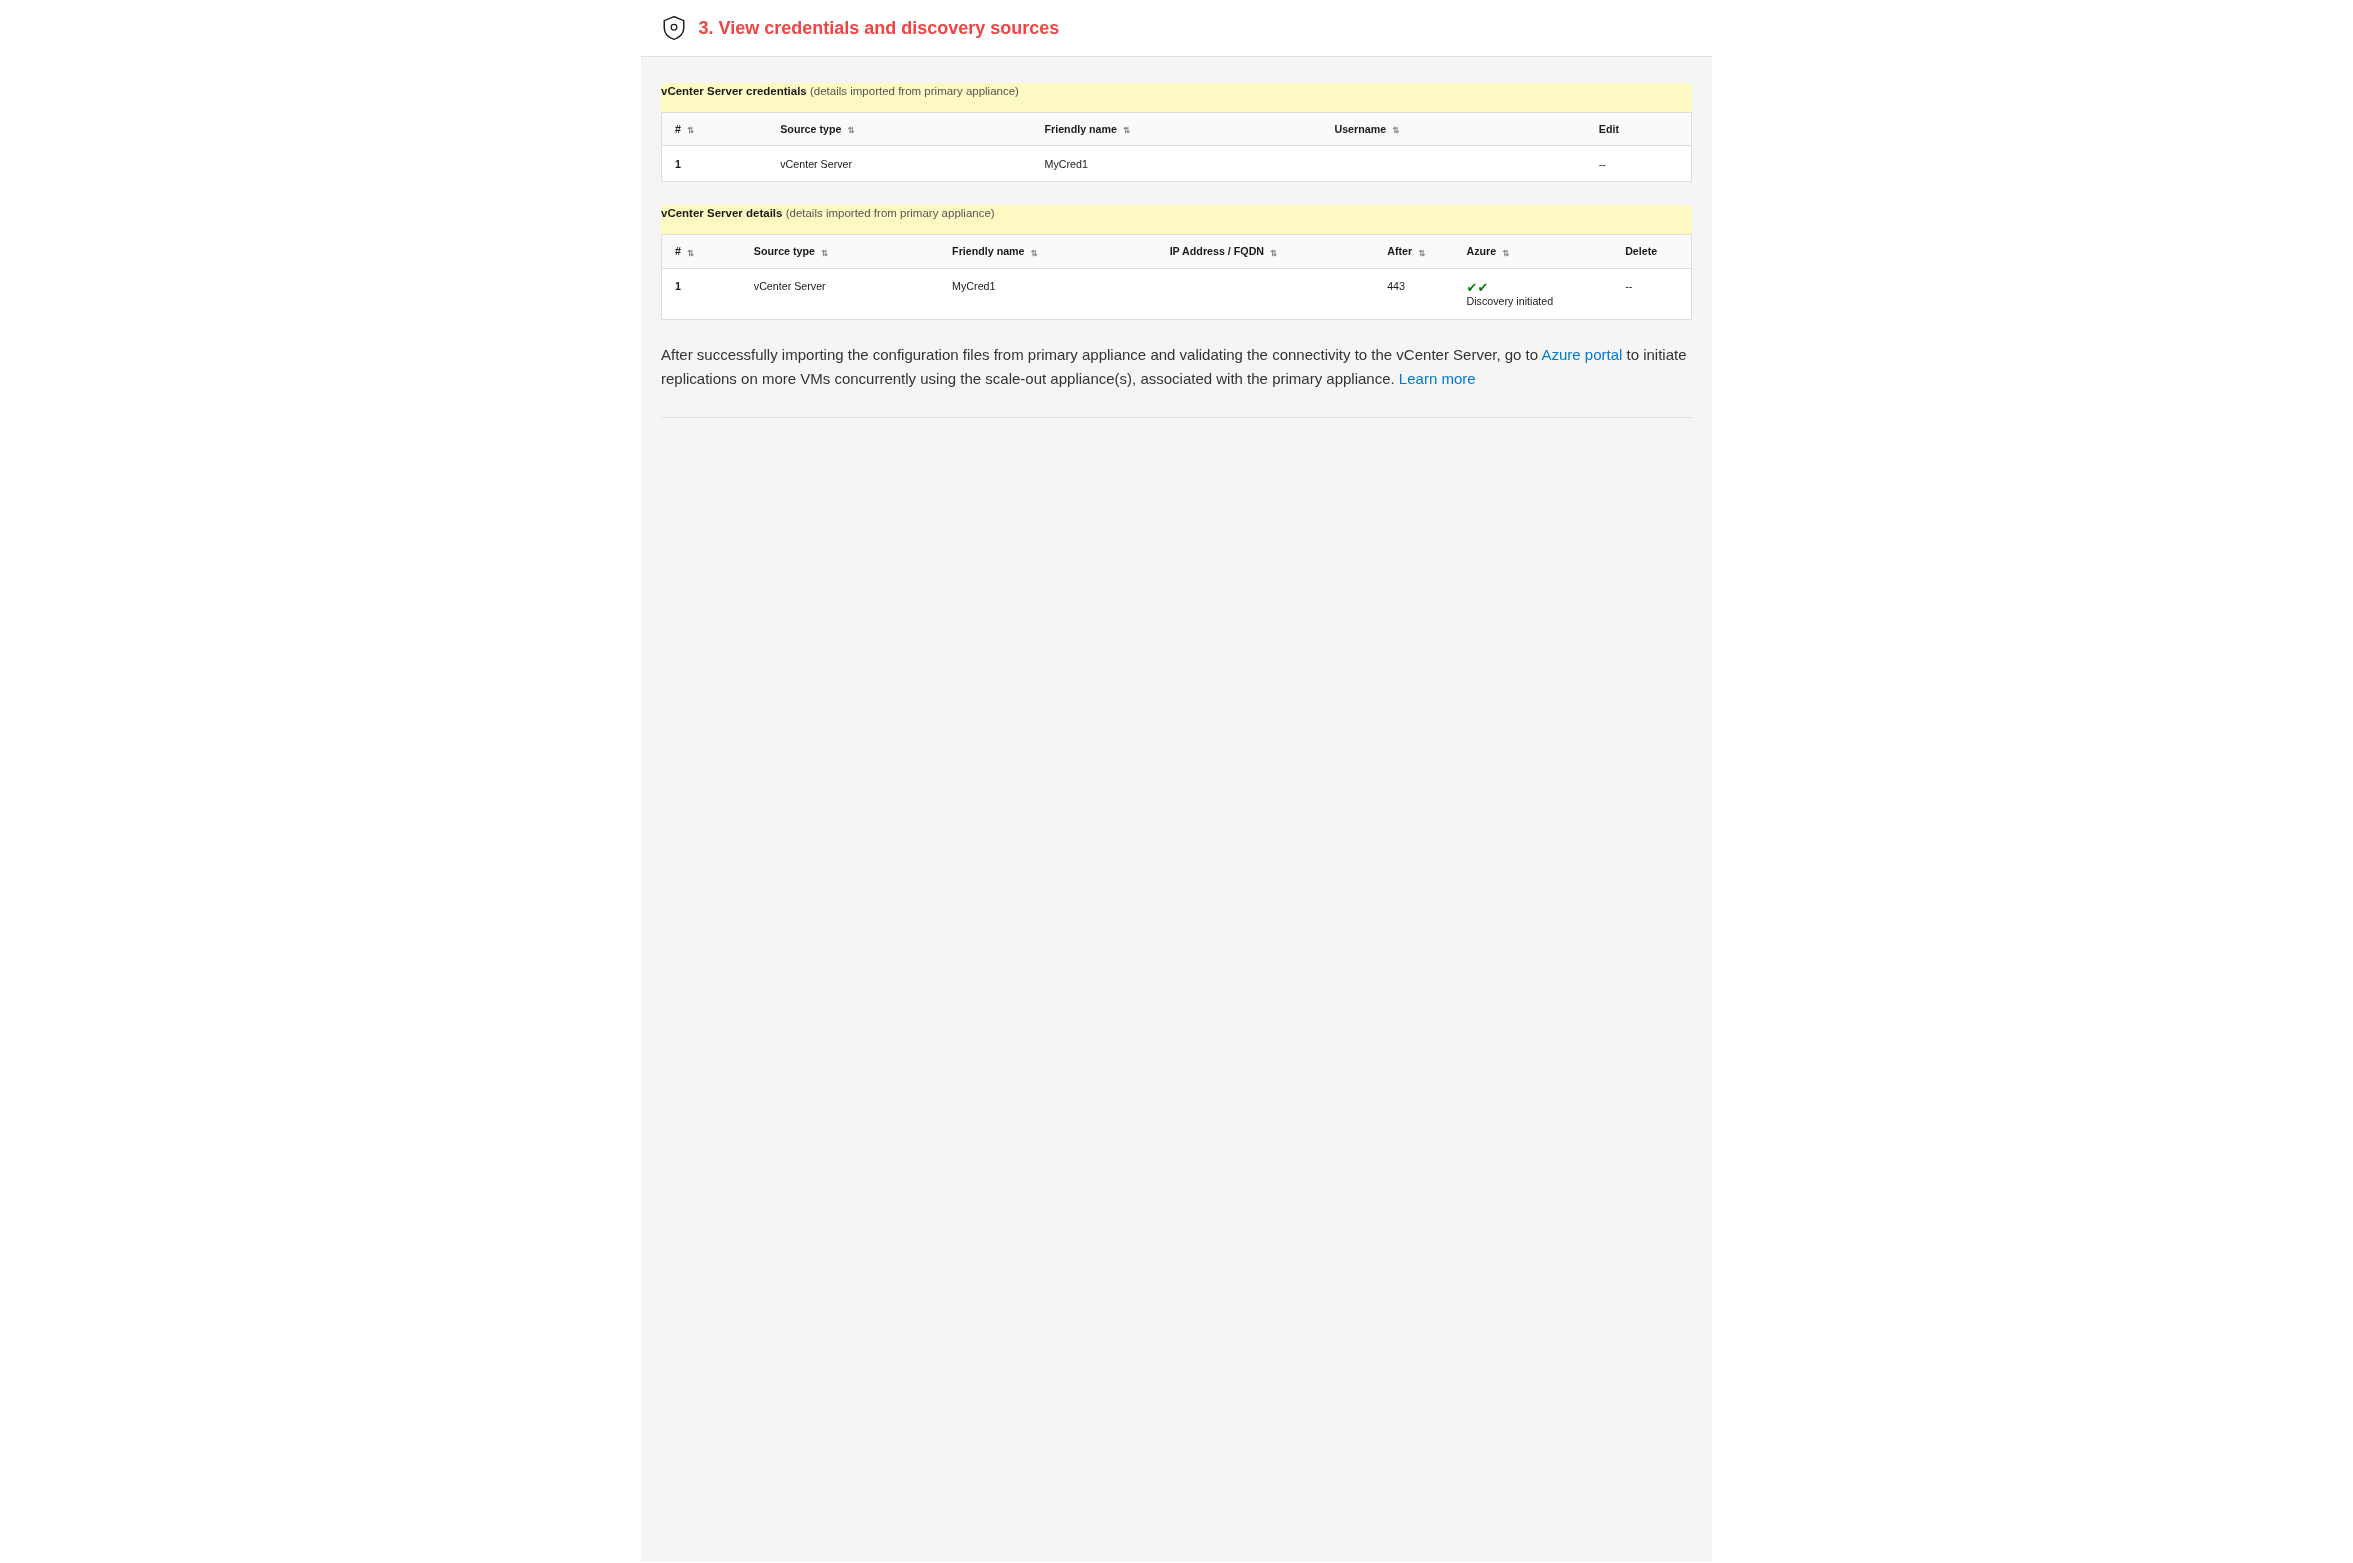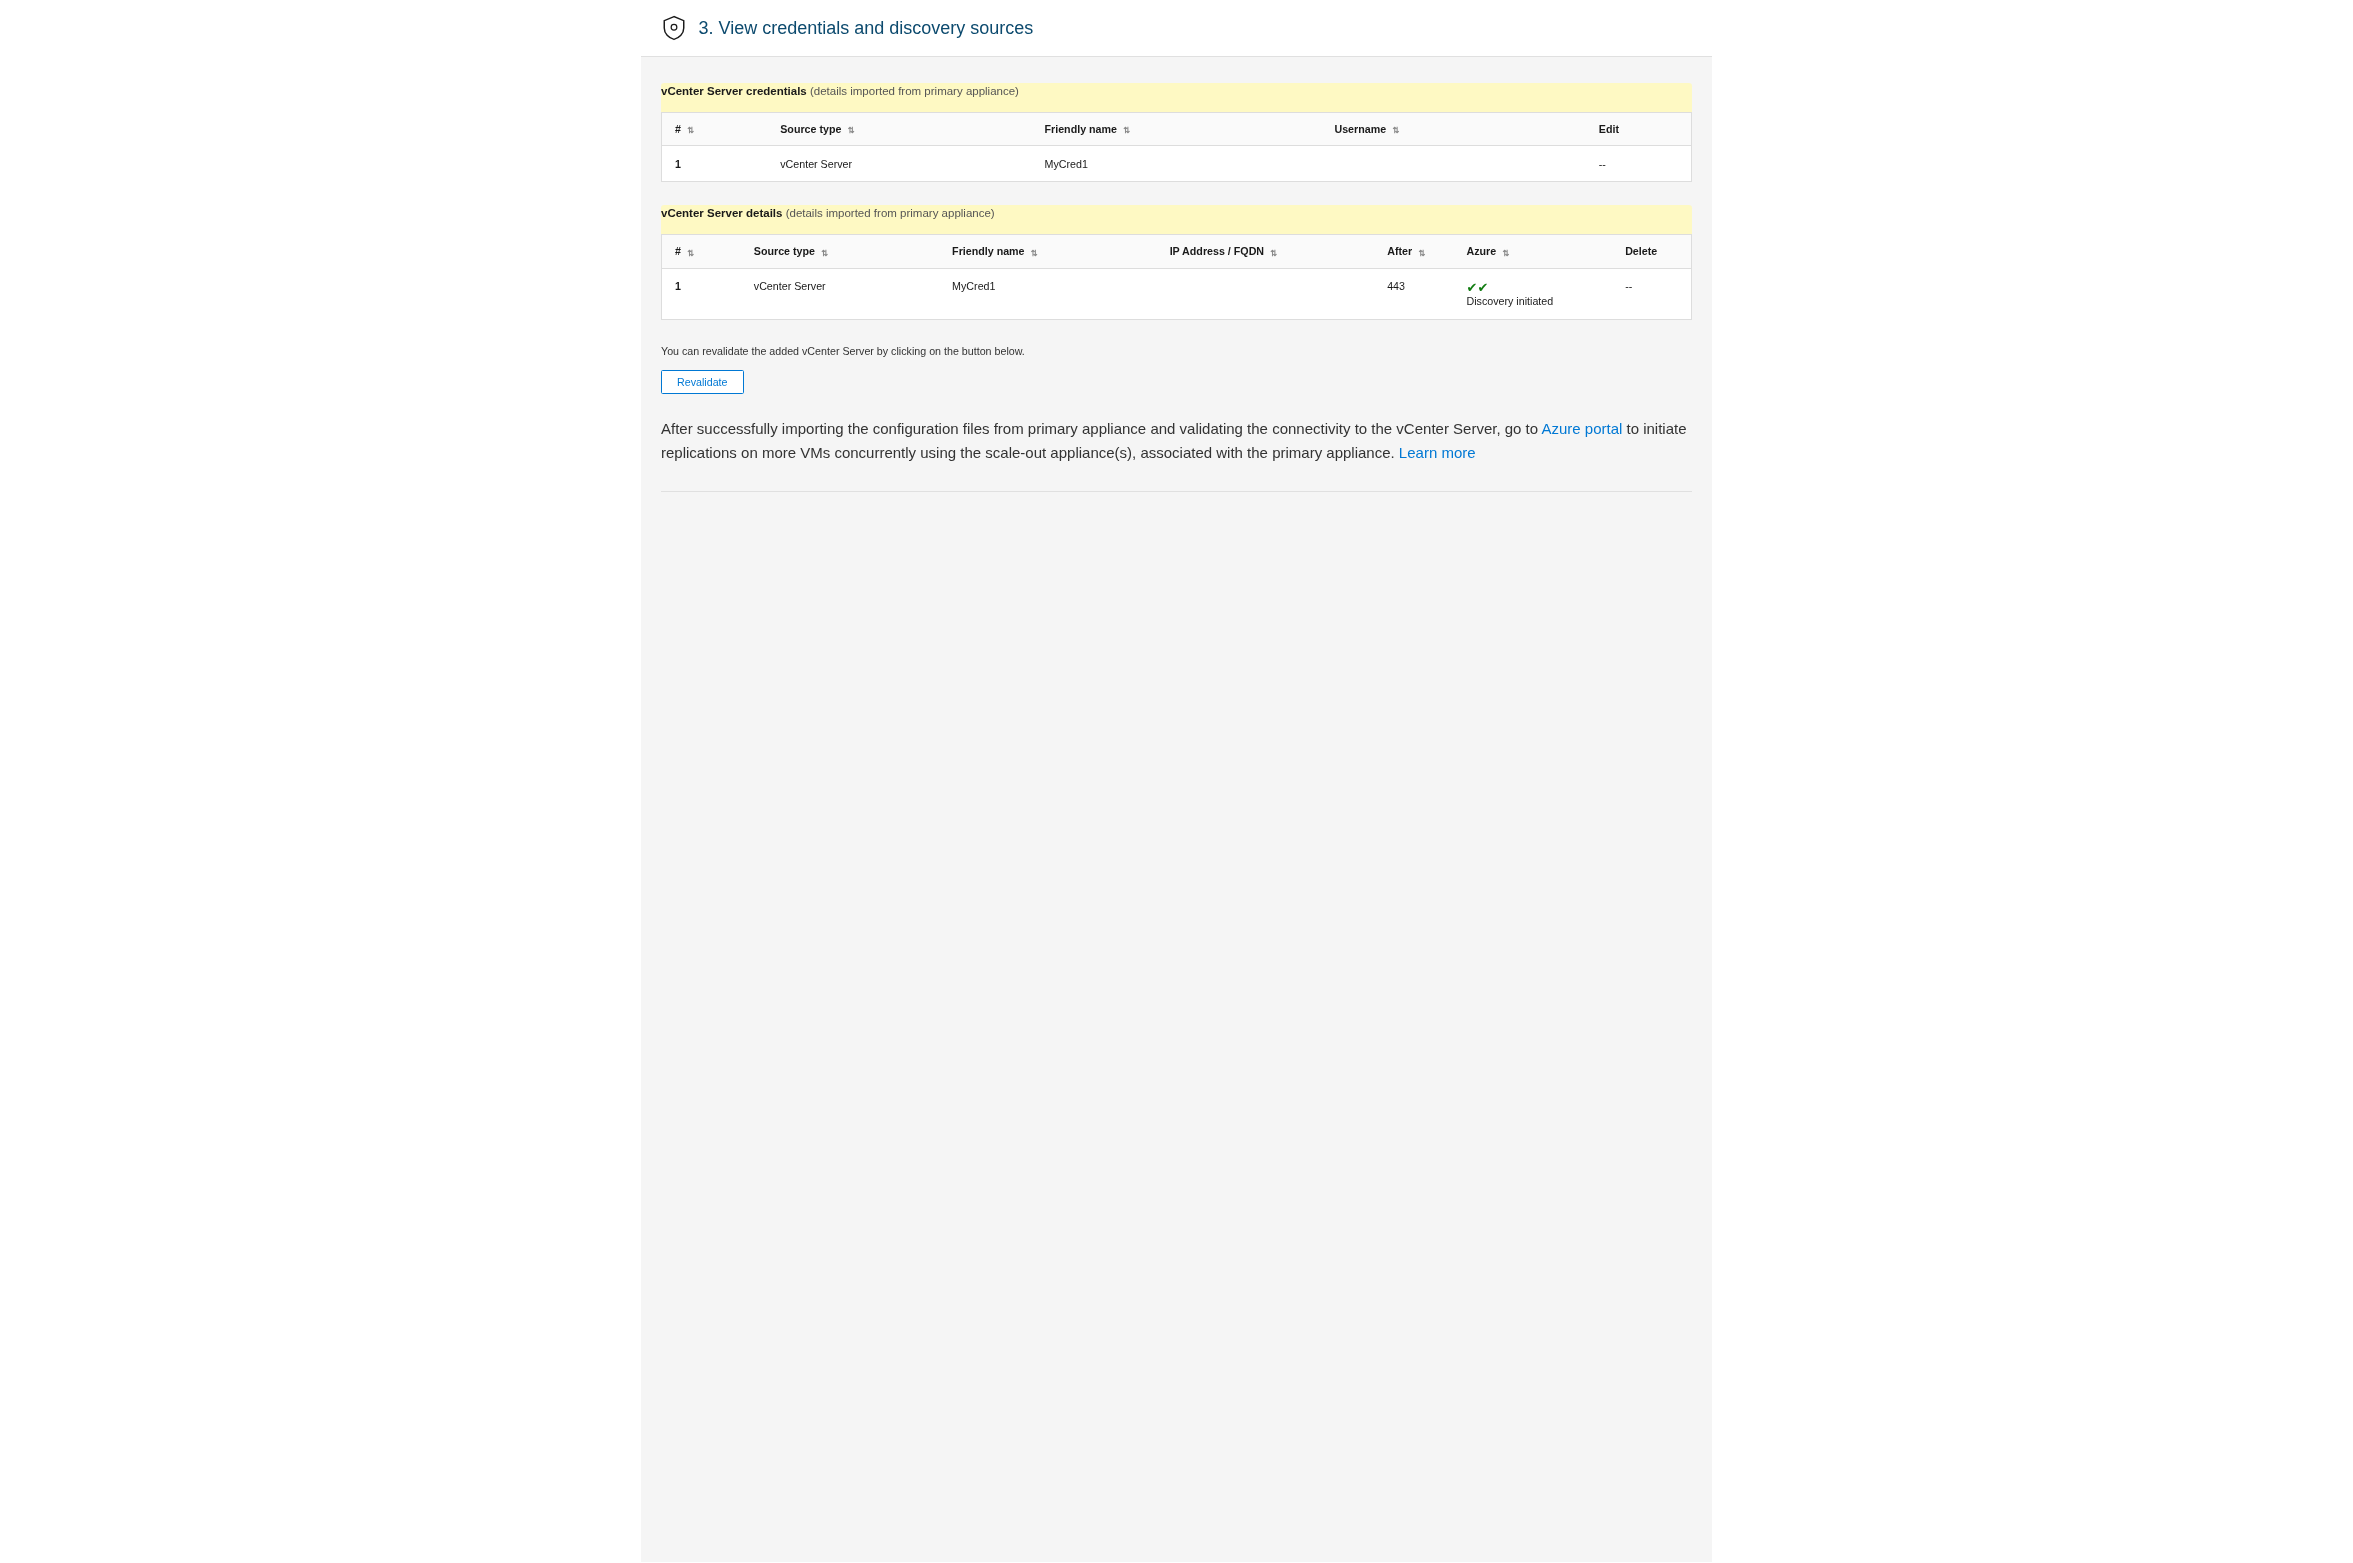--- a/index.html
+++ b/index.html
@@ -21,22 +21,22 @@
       border-bottom: 0.8px solid #e0e0e0;
     }
     .shield-icon {
       width: 26px;
       height: 26px;
       margin-right: 11.5px;
       flex-shrink: 0;
     }
     .page-title {
       font-size: 18px;
-      font-weight: 400;
-      color: #0c4a6e;
+      font-weight: 700;
+      color: #ef4444;
     }
     .content-area {
       padding: 26px 20px;
       background: #f5f5f5;
       min-height: calc(100vh - 58px);
     }
     .section-card {
       background: #fef9c3;
       border-radius: 3.3px;
       margin-bottom: 23px;
@@ -249,24 +249,20 @@
             <td>
               <span class="status-check">✔✔</span>
               <span class="status-text">Discovery initiated</span>
             </td>
             <td class="dash-text">--</td>
           </tr>
         </tbody>
       </table>
     </div>
 
-    <div class="revalidate-section">
-      <p class="revalidate-note">You can revalidate the added vCenter Server by clicking on the button below.</p>
-      <button class="revalidate-btn">Revalidate</button>
-    </div>
 
     <p class="footer-note">
       <span>After successfully importing the configuration files from primary appliance and validating the connectivity to the vCenter Server, go to </span><a href="#">Azure portal</a><span> to initiate replications on more VMs concurrently using the scale-out appliance(s), associated with the primary appliance. </span><a href="#">Learn more</a>
     </p>
 
     <hr class="bottom-divider">
   </div>
 </div>
 
 

